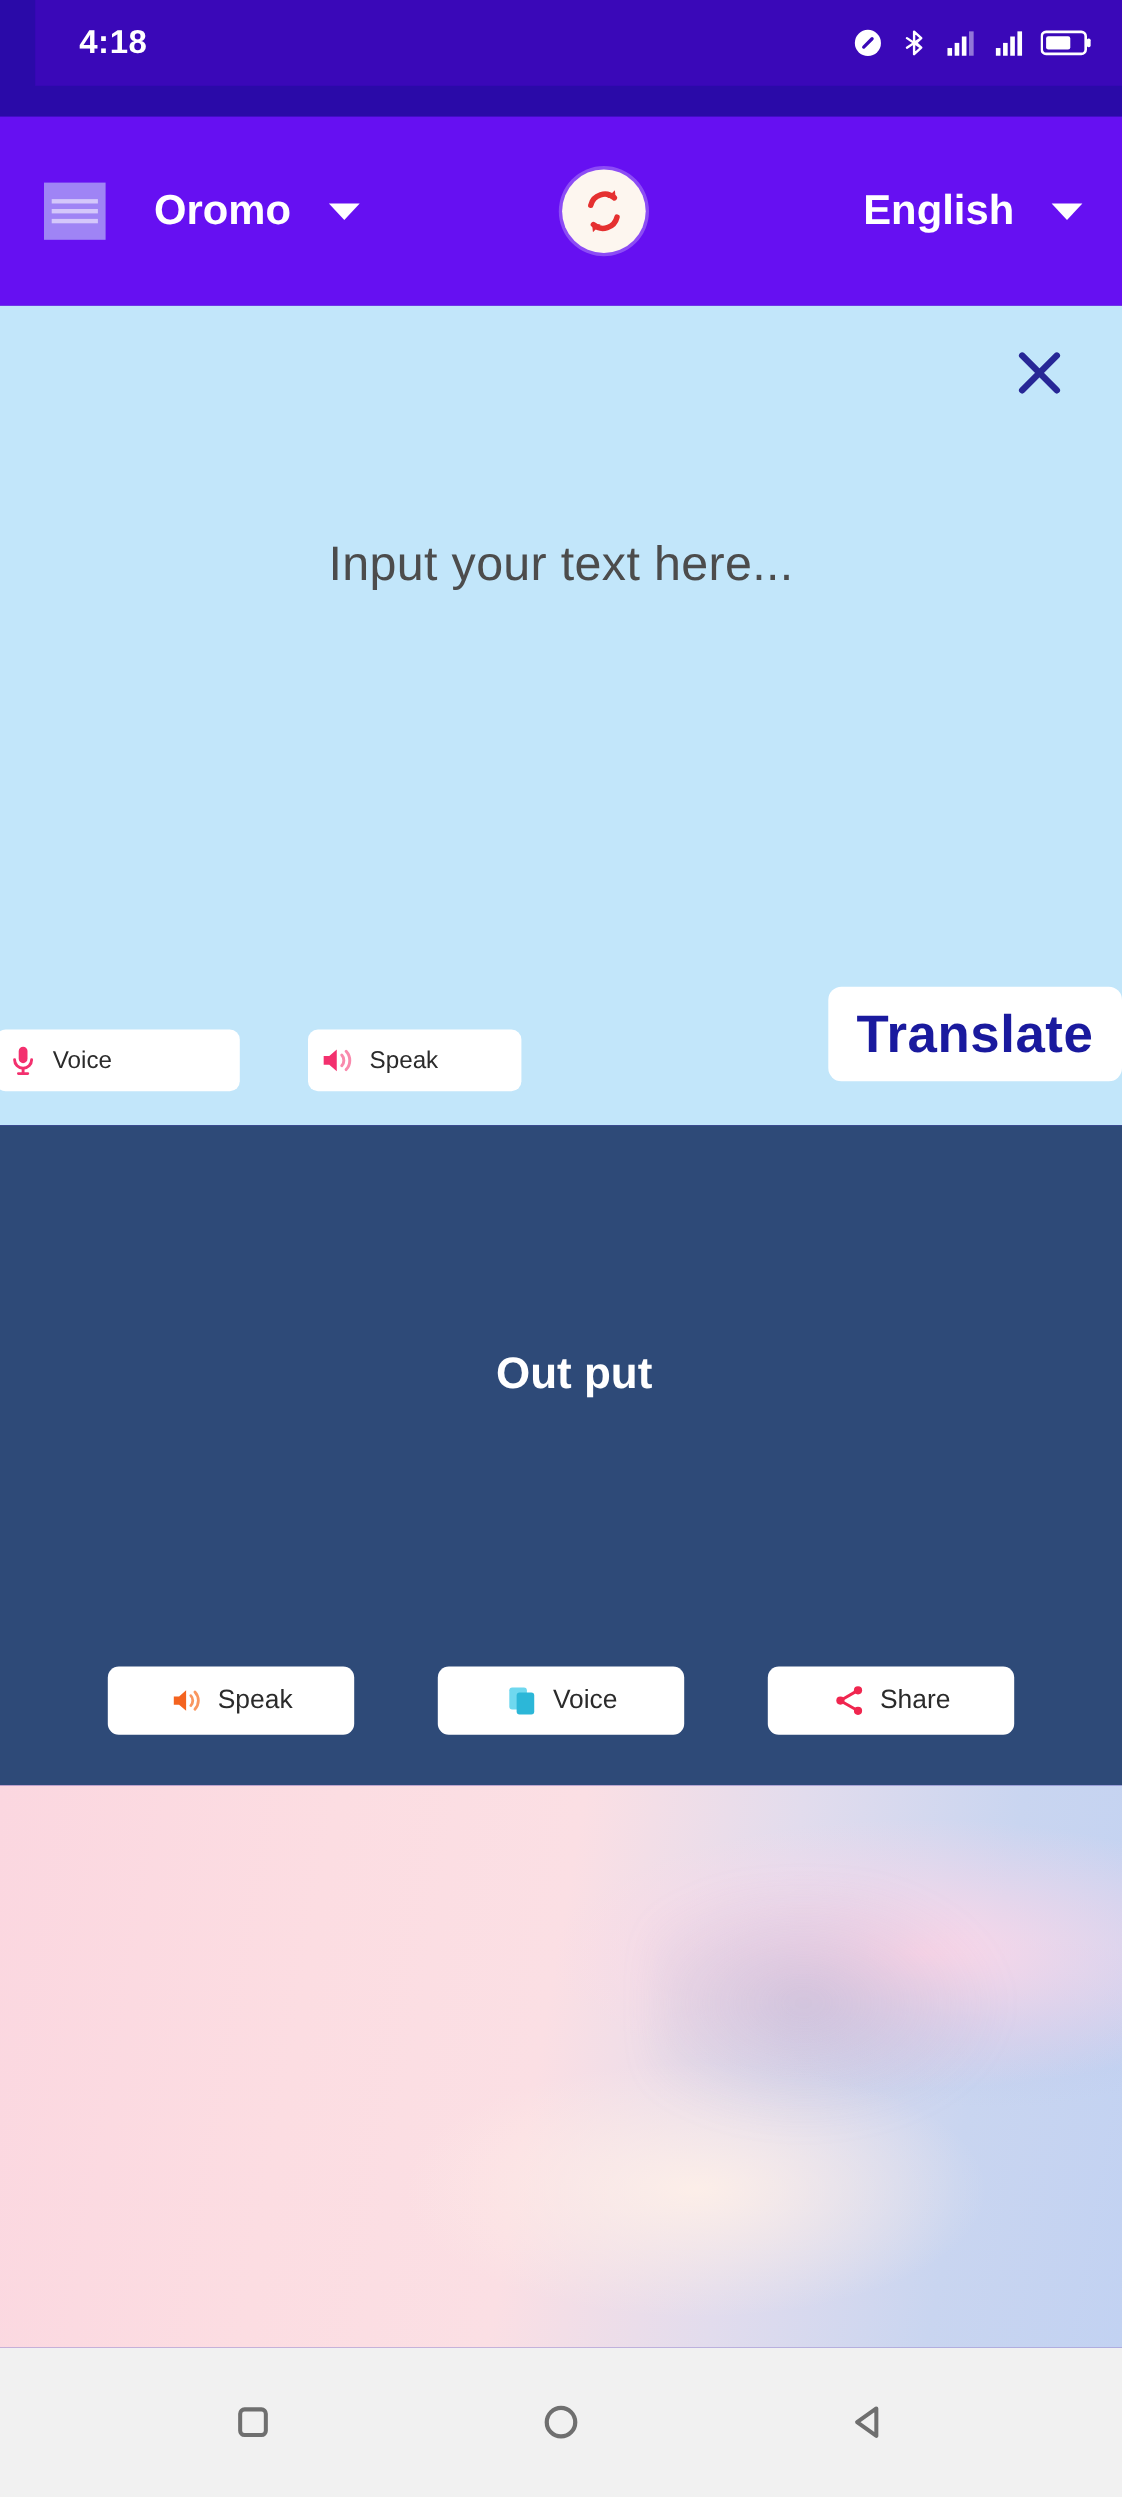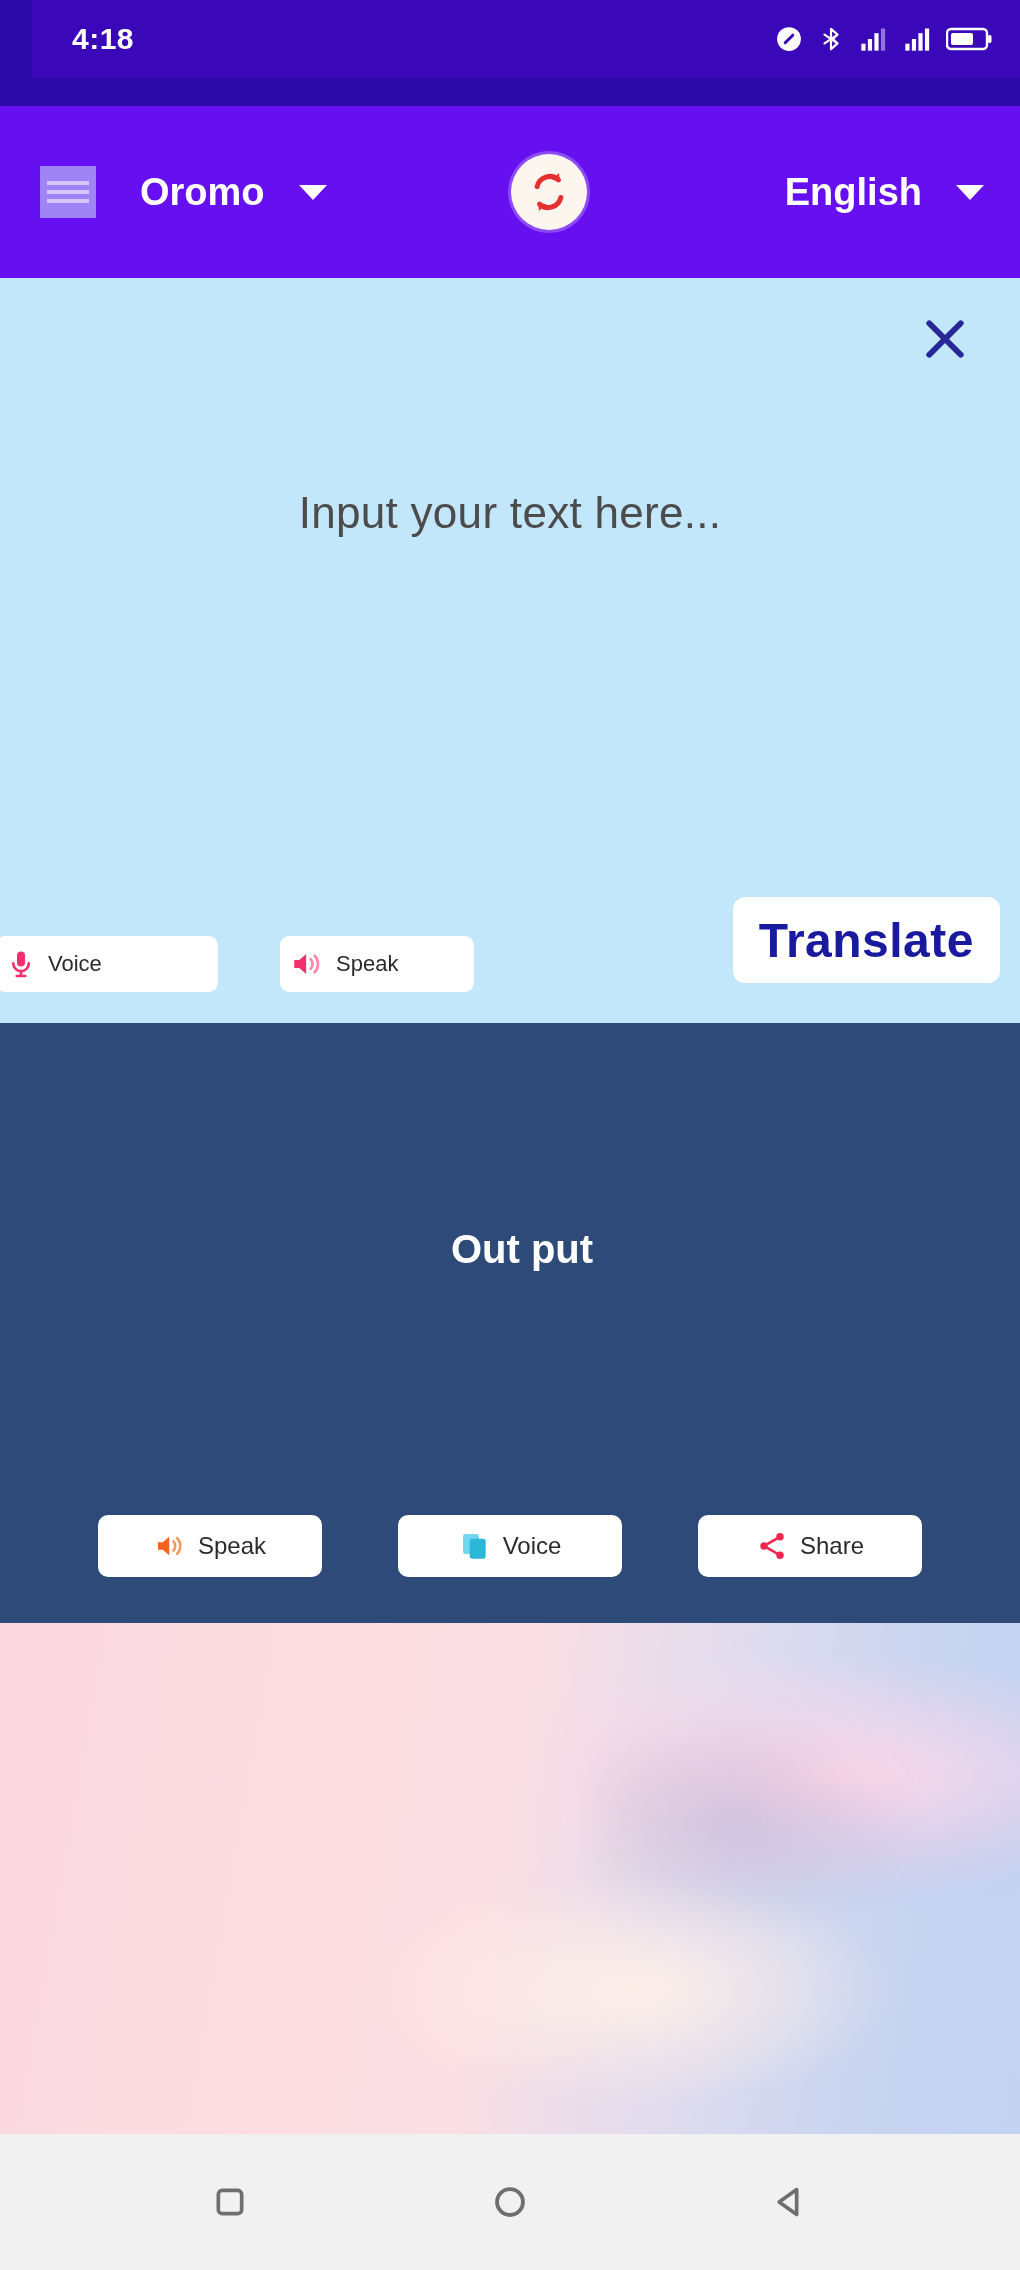--- a/index.html
+++ b/index.html
@@ -128,21 +128,21 @@
   .pill-sm {
     height: 56px;
     padding: 0 18px 0 10px;
     font-size: 22px;
     color: #2b2b2b;
   }
   .pill-voice { margin-left: -4px; width: 222px; }
   .pill-speakin { margin-left: 62px; width: 194px; }
   .translate-btn {
     position: absolute;
-    right: 20px; top: -18px;
+    right: 0; top: -18px;
     background: #ffffff;
     border-radius: 12px;
     height: 86px;
     padding: 0 26px;
     display: flex; align-items: center; justify-content: center;
     cursor: pointer;
   }
   .translate-label {
     color: #1a1a9e;
     font-size: 48px;

